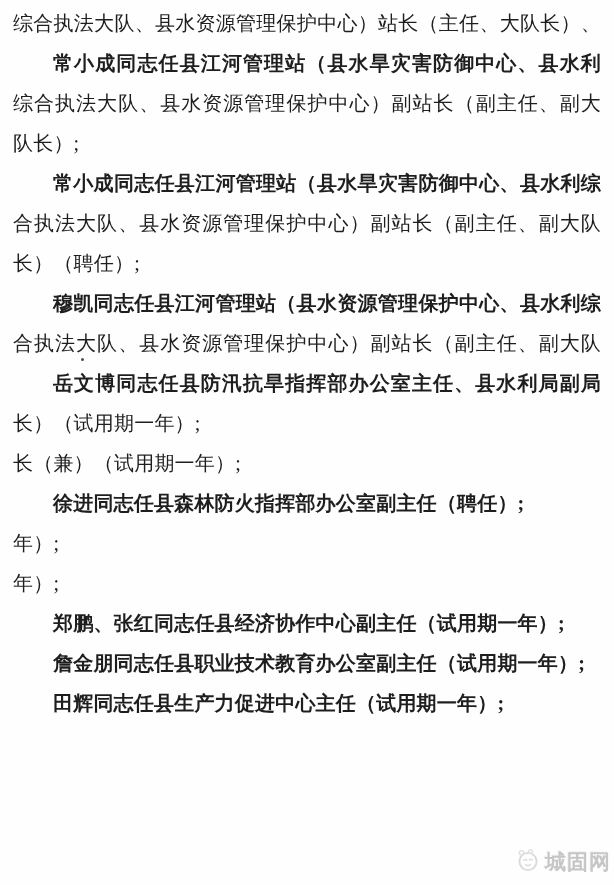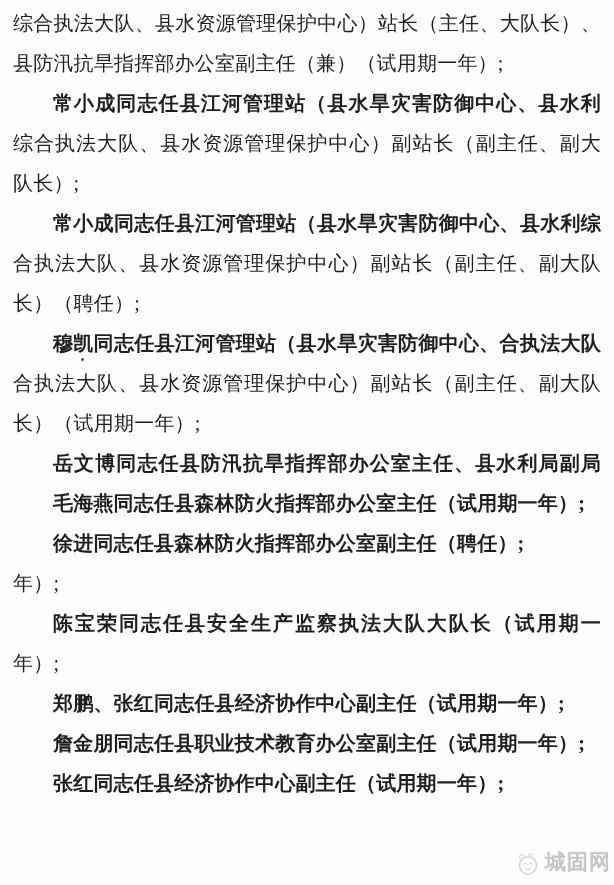--- a/index.html
+++ b/index.html
@@ -46,21 +46,21 @@
     width: 3px;
     height: 3px;
     border-radius: 50%;
     background: #4e4e4e;
   }
   .watermark {
     position: absolute;
     right: 3px;
     bottom: 9px;
     display: flex;
-    align-items: flex-end;
+    align-items: flex-start;
     gap: 5px;
     user-select: none;
   }
   .wm-logo {
     width: 24px;
     height: 24px;
     opacity: 0.75;
   }
   .wm-text {
     font-size: 21px;
@@ -71,39 +71,37 @@
     font-family: "Liberation Sans", "DejaVu Sans", sans-serif;
   }
 </style>
 </head>
 <body>
 
 <div class="page" style="--page-bg: #fefefe; --text-color: #1e1e1e; --wm-color: #c6c6c6;">
 
   <div class="textblock">
       <div class="line fill">综合执法大队、县水资源管理保护中心）站长（主任、大队长）、</div>
-      <div class="line">县防汛抗旱指挥部办公室副主任（兼）（试用期一年）;</div>
       <div class="line indent fill">常小成同志任县江河管理站（县水旱灾害防御中心、县水利</div>
       <div class="line fill">综合执法大队、县水资源管理保护中心）副站长（副主任、副大</div>
       <div class="line">队长）;</div>
       <div class="line indent fill">常小成同志任县江河管理站（县水旱灾害防御中心、县水利综</div>
       <div class="line fill">合执法大队、县水资源管理保护中心）副站长（副主任、副大队</div>
       <div class="line">长）（聘任）;</div>
-      <div class="line indent fill">穆凯同志任县江河管理站（县水旱灾害防御中心、合执法大队</div>
+      <div class="line indent fill">穆凯同志任县江河管理站（县水资源管理保护中心、县水利综</div>
       <div class="line fill">合执法大队、县水资源管理保护中心）副站长（副主任、副大队</div>
+      <div class="line indent fill">岳文博同志任县防汛抗旱指挥部办公室主任、县水利局副局</div>
       <div class="line">长）（试用期一年）;</div>
-      <div class="line indent fill">岳文博同志任县防汛抗旱指挥部办公室主任、县水利局副局</div>
-      <div class="line indent">毛海燕同志任县森林防火指挥部办公室主任（试用期一年）;</div>
+      <div class="line">长（兼）（试用期一年）;</div>
       <div class="line indent">徐进同志任县森林防火指挥部办公室副主任（聘任）;</div>
       <div class="line">年）;</div>
-      <div class="line indent fill">陈宝荣同志任县安全生产监察执法大队大队长（试用期一</div>
       <div class="line">年）;</div>
       <div class="line indent">郑鹏、张红同志任县经济协作中心副主任（试用期一年）;</div>
       <div class="line indent">詹金朋同志任县职业技术教育办公室副主任（试用期一年）;</div>
-      <div class="line indent">张红同志任县经济协作中心副主任（试用期一年）;</div>
+      <div class="line indent">田辉同志任县生产力促进中心主任（试用期一年）;</div>
     </div>
 
   <div class="ink-speck"></div>
 
   <div class="watermark">
     <svg class="wm-logo" viewBox="0 0 24 24" fill="none" xmlns="http://www.w3.org/2000/svg">
       <circle cx="12" cy="13.5" r="8.6" stroke="#cdcdcd" stroke-width="1.8"></circle>
       <circle cx="5.5" cy="4.8" r="2.2" stroke="#d6d6d6" stroke-width="1.4"></circle>
       <circle cx="14.5" cy="3.6" r="1.9" stroke="#dadada" stroke-width="1.4"></circle>
       <path d="M8 12.2 q1.4 -1.6 2.8 0" stroke="#cdcdcd" stroke-width="1.4" stroke-linecap="round"></path>

